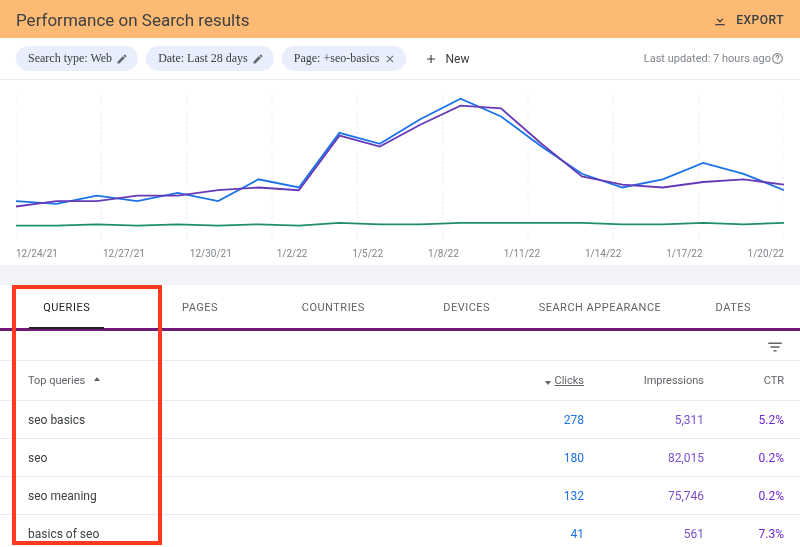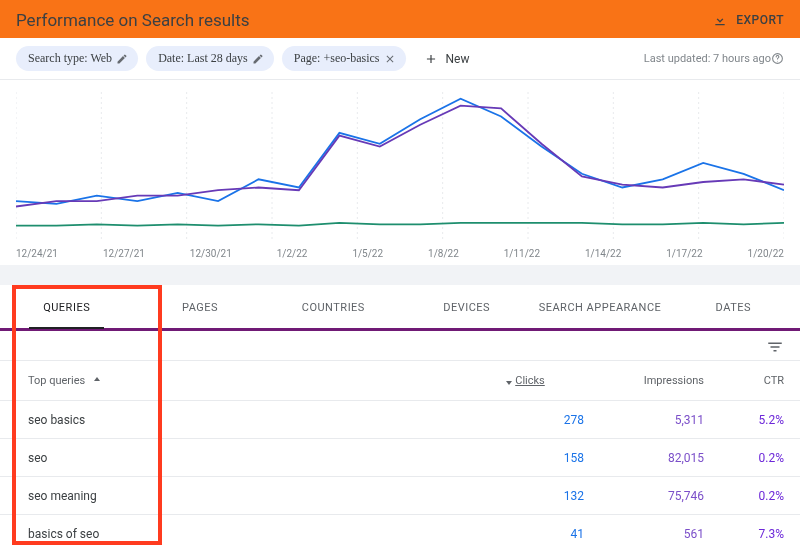--- a/index.html
+++ b/index.html
@@ -8,21 +8,21 @@
     background: #f8f9fa;
     color: #3c4043;
     font-size: 13px;
     width: 800px;
   }
   .topbar {
     display: flex;
     justify-content: space-between;
     align-items: center;
     padding: 10px 16px 8px 16px;
-    background: #f97316;
+    background: #fdba74;
   }
   .page-title {
     font-size: 17px;
     font-weight: 400;
     color: #3c4043;
   }
   .export-btn {
     display: flex;
     align-items: center;
     gap: 8px;
@@ -132,21 +132,21 @@
   .thead, .trow {
     display: grid;
     grid-template-columns: 1fr 120px 120px 80px;
     align-items: center;
     border-bottom: 1px solid #e8eaed;
     padding: 0 16px 0 28px;
   }
   .thead { height: 40px; font-size: 11px; color: #5f6368; }
   .trow { height: 38px; font-size: 12px; }
   .th-query { display:flex; align-items:center; gap:6px; }
-  .th-clicks { display:flex; align-items:center; gap:0; justify-content:center;text-decoration:underline; }
+  .th-clicks { display:flex; align-items:center; gap:0; justify-content:flex-end;text-decoration:underline; }
   .num { text-align: right; }
   .clicks-v { color: #1a73e8; }
   .impr-v { color: #7b4fc9; text-align: right; }
   .ctr-v { color: #6d28d9; text-align: right; }
   .highlight-box {
     position: absolute;
     left: 12px;
     top: 0px;
     width: 150px;
     height: 260px;
@@ -270,21 +270,21 @@
   </div>
   <div id="tbody">
       <div class="trow">
         <div>seo basics</div>
         <div class="num clicks-v">278</div>
         <div class="num impr-v">5,311</div>
         <div class="num ctr-v">5.2%</div>
       </div>
       <div class="trow">
         <div>seo</div>
-        <div class="num clicks-v">158</div>
+        <div class="num clicks-v">180</div>
         <div class="num impr-v">82,015</div>
         <div class="num ctr-v">0.2%</div>
       </div>
       <div class="trow">
         <div>seo meaning</div>
         <div class="num clicks-v">132</div>
         <div class="num impr-v">75,746</div>
         <div class="num ctr-v">0.2%</div>
       </div>
       <div class="trow">

